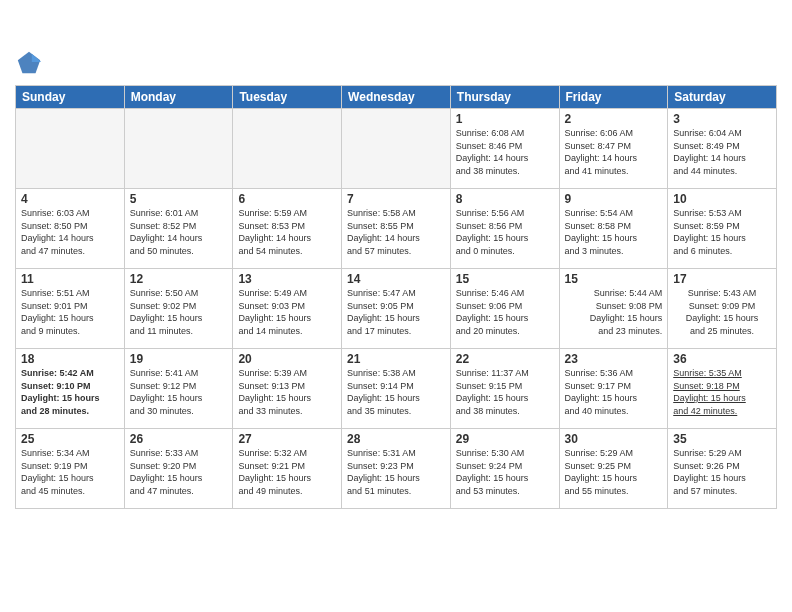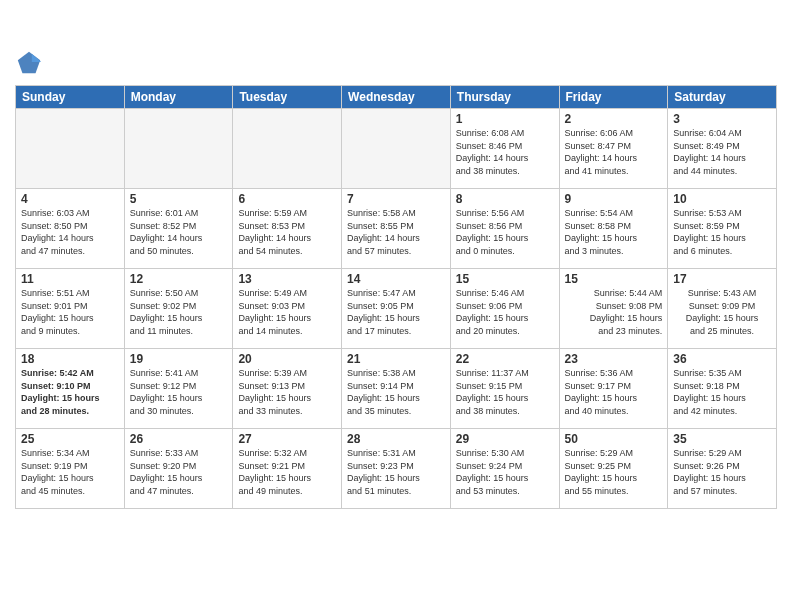--- a/index.html
+++ b/index.html
@@ -304,21 +304,21 @@
           </td>
           <td>
             <span class="day-number">23</span>
             <div class="day-info" style="white-space: pre-line;">Sunrise: 5:36 AM
 Sunset: 9:17 PM
 Daylight: 15 hours
 and 40 minutes.</div>
           </td>
           <td>
             <span class="day-number">36</span>
-            <div class="day-info" style="white-space: pre-line;">Sunrise: 5:35 AM
+            <div class="day-info" style="white-space: pre-line; text-decoration: underline;">Sunrise: 5:35 AM
 Sunset: 9:18 PM
 Daylight: 15 hours
 and 42 minutes.</div>
           </td>
         </tr>
         <tr>
           <td>
             <span class="day-number">25</span>
             <div class="day-info" style="white-space: pre-line;">Sunrise: 5:34 AM
 Sunset: 9:19 PM
@@ -347,21 +347,21 @@
 and 51 minutes.</div>
           </td>
           <td>
             <span class="day-number">29</span>
             <div class="day-info" style="white-space: pre-line;">Sunrise: 5:30 AM
 Sunset: 9:24 PM
 Daylight: 15 hours
 and 53 minutes.</div>
           </td>
           <td>
-            <span class="day-number">50</span>
+            <span class="day-number">30</span>
             <div class="day-info" style="white-space: pre-line;">Sunrise: 5:29 AM
 Sunset: 9:25 PM
 Daylight: 15 hours
 and 55 minutes.</div>
           </td>
           <td>
             <span class="day-number">35</span>
             <div class="day-info" style="white-space: pre-line;">Sunrise: 5:29 AM
 Sunset: 9:26 PM
 Daylight: 15 hours

